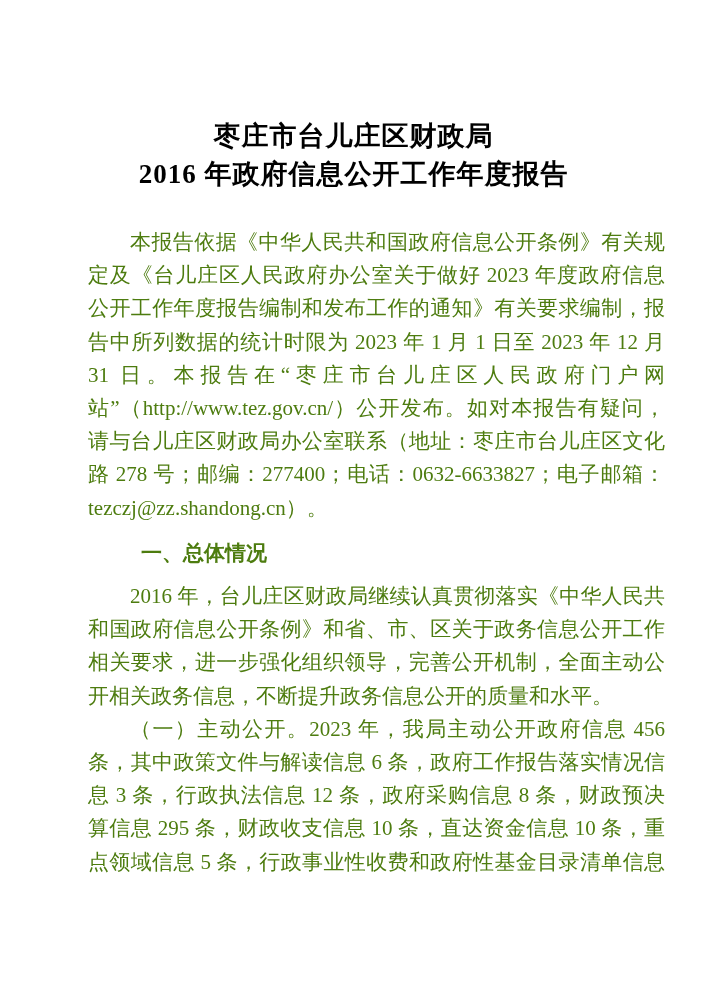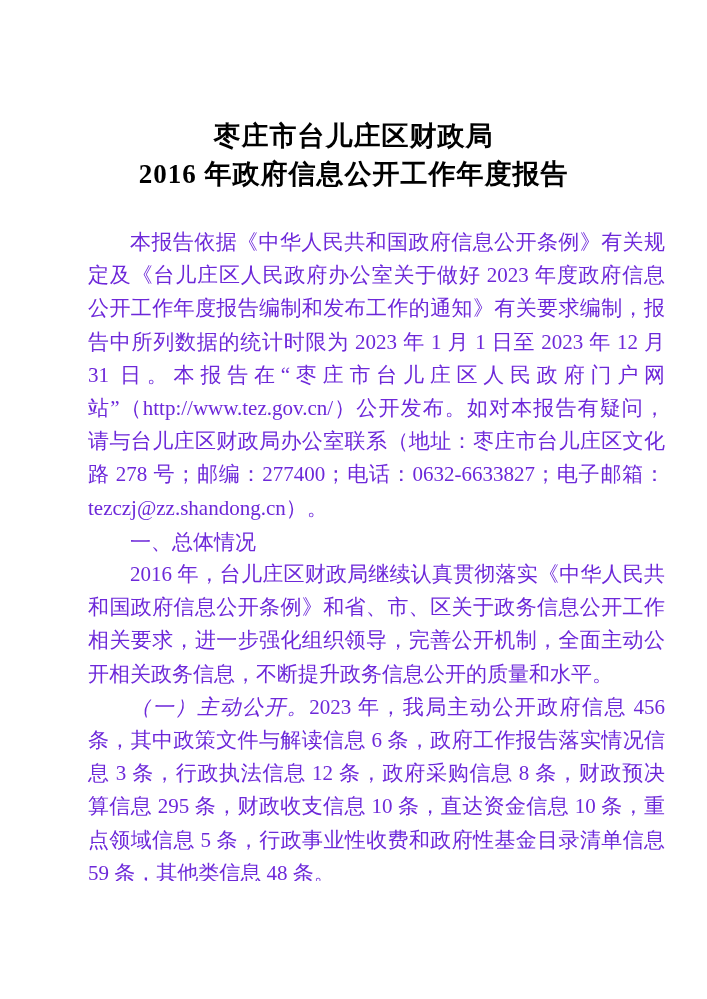--- a/index.html
+++ b/index.html
@@ -30,38 +30,37 @@
   .doc-title .title-line {
     display: block;
   }
   .doc-body {
     width: 577px;
     margin: 33px 42px 0 88px;
     font-family: "Liberation Serif", serif;
     font-size: 21px;
     line-height: 33.2px;
     text-align: justify;
-    color: #6d28d9;
+    color: #4d7c0f;
   }
   .para {
     margin: 0;
     text-indent: 2em;
     word-break: normal;
   }
   .section-heading {
-    margin: 0;
+    margin: 11px;
     text-indent: 2em;
     font-family: "Liberation Sans", sans-serif;
-    font-weight: normal;
+    font-weight: bold;
     font-size: 21px;
     line-height: 33.2px;
     text-align: left;
   }
   .kaiti-lead {
-    font-style: italic;
     margin-top: 8px;
   }
 </style>
 </head>
 <body>
 
 <div class="page">
 
   <h1 class="doc-title">
     <span class="title-line">枣庄市台儿庄区财政局</span>

